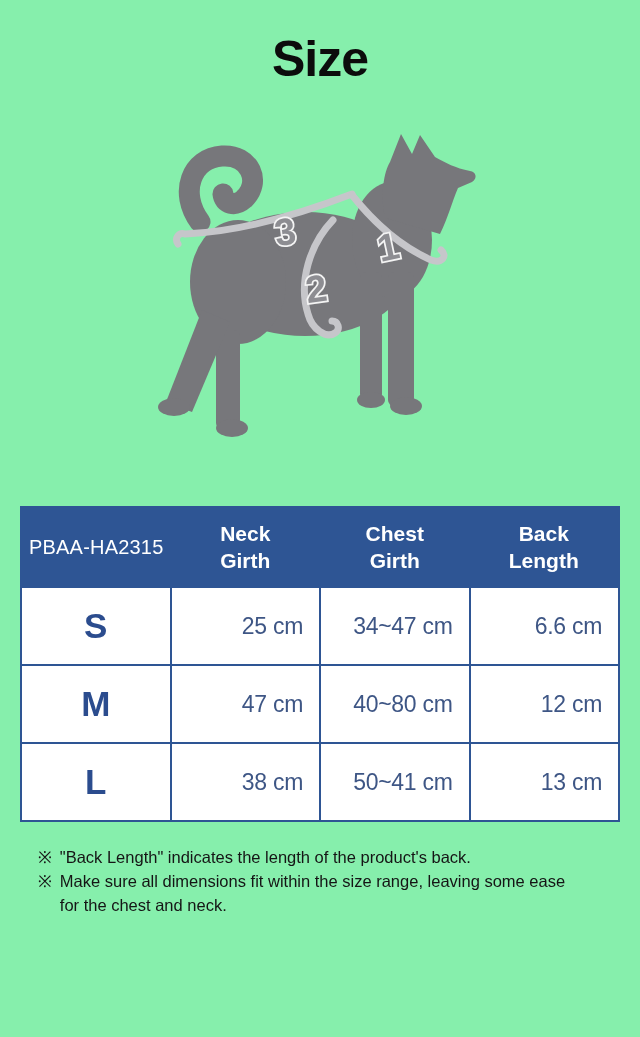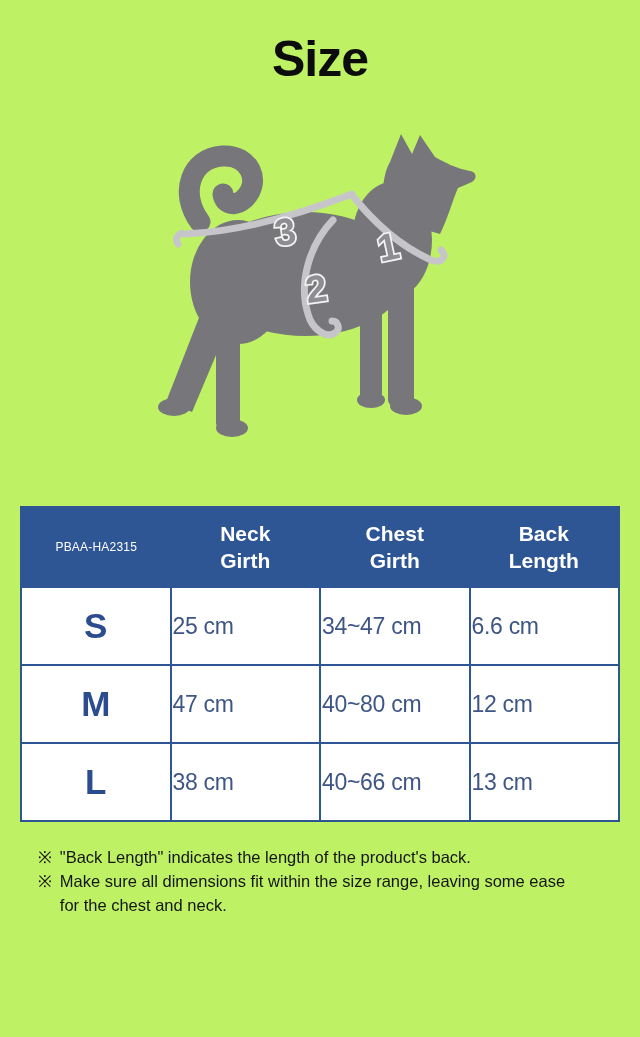--- a/index.html
+++ b/index.html
@@ -1,19 +1,19 @@
 <!DOCTYPE html>
 <html><head>
 <meta charset="utf-8">
 <style>
   html,body { margin:0; padding:0; background:#ffffff; }
   .page {
     position:relative;
     width:640px; height:1037px;
-    background:#bef264;
+    background:#86efac;
     font-family:"Liberation Sans", sans-serif;
     overflow:hidden;
   }
   .title {
     margin:0;
     padding-top:30px;
     text-align:center;
     font-size:50px;
     font-weight:bold;
     letter-spacing:-1px;
@@ -39,21 +39,21 @@
   }
   .size-table thead th {
     height:76px;
     background:#2e5594;
     color:#ffffff;
     border:none;
     vertical-align:middle;
     text-align:center;
   }
   .size-table thead th.model-cell {
-    font-size:12px;
+    font-size:20px;
     font-weight:normal;
     letter-spacing:0.2px;
   }
   .size-table thead th.col-cell {
     font-size:21px;
     font-weight:bold;
     line-height:1.3;
     padding:0 24px;
     word-spacing:600px; 
     margin-top:20px;
@@ -64,20 +64,21 @@
     background:#ffffff;
     vertical-align:middle;
   }
   .size-table td.size-cell {
     text-align:center;
     font-size:35px;
     font-weight:bold;
     color:#2b4c8e;
   }
   .size-table td.value-cell {
+    text-align:right;
     padding-right:16px;
     font-size:23px;
     letter-spacing:-0.3px;
     color:#3e5685;
   }
   .notes {
     margin:24px 30px 0 38px;
     color:#151515;
     font-size:16.5px;
   }
@@ -160,21 +161,21 @@
       </tr>
       <tr>
         <td class="size-cell">M</td>
         <td class="value-cell">47 cm</td>
         <td class="value-cell">40~80 cm</td>
         <td class="value-cell">12 cm</td>
       </tr>
       <tr>
         <td class="size-cell">L</td>
         <td class="value-cell">38 cm</td>
-        <td class="value-cell">40~66 cm</td>
+        <td class="value-cell">50~41 cm</td>
         <td class="value-cell">13 cm</td>
       </tr>
     </tbody>
   </table>
 
   <div class="notes">
     <div class="note">
       <span class="note-marker">※</span>
       <span class="note-text">"Back Length" indicates the length of the product's back.</span>
     </div>

